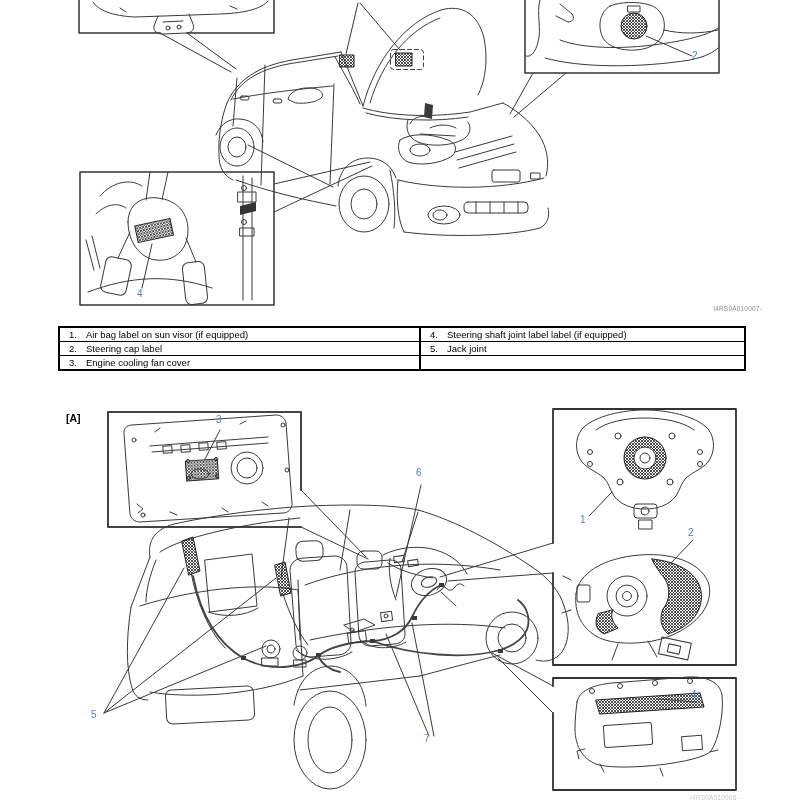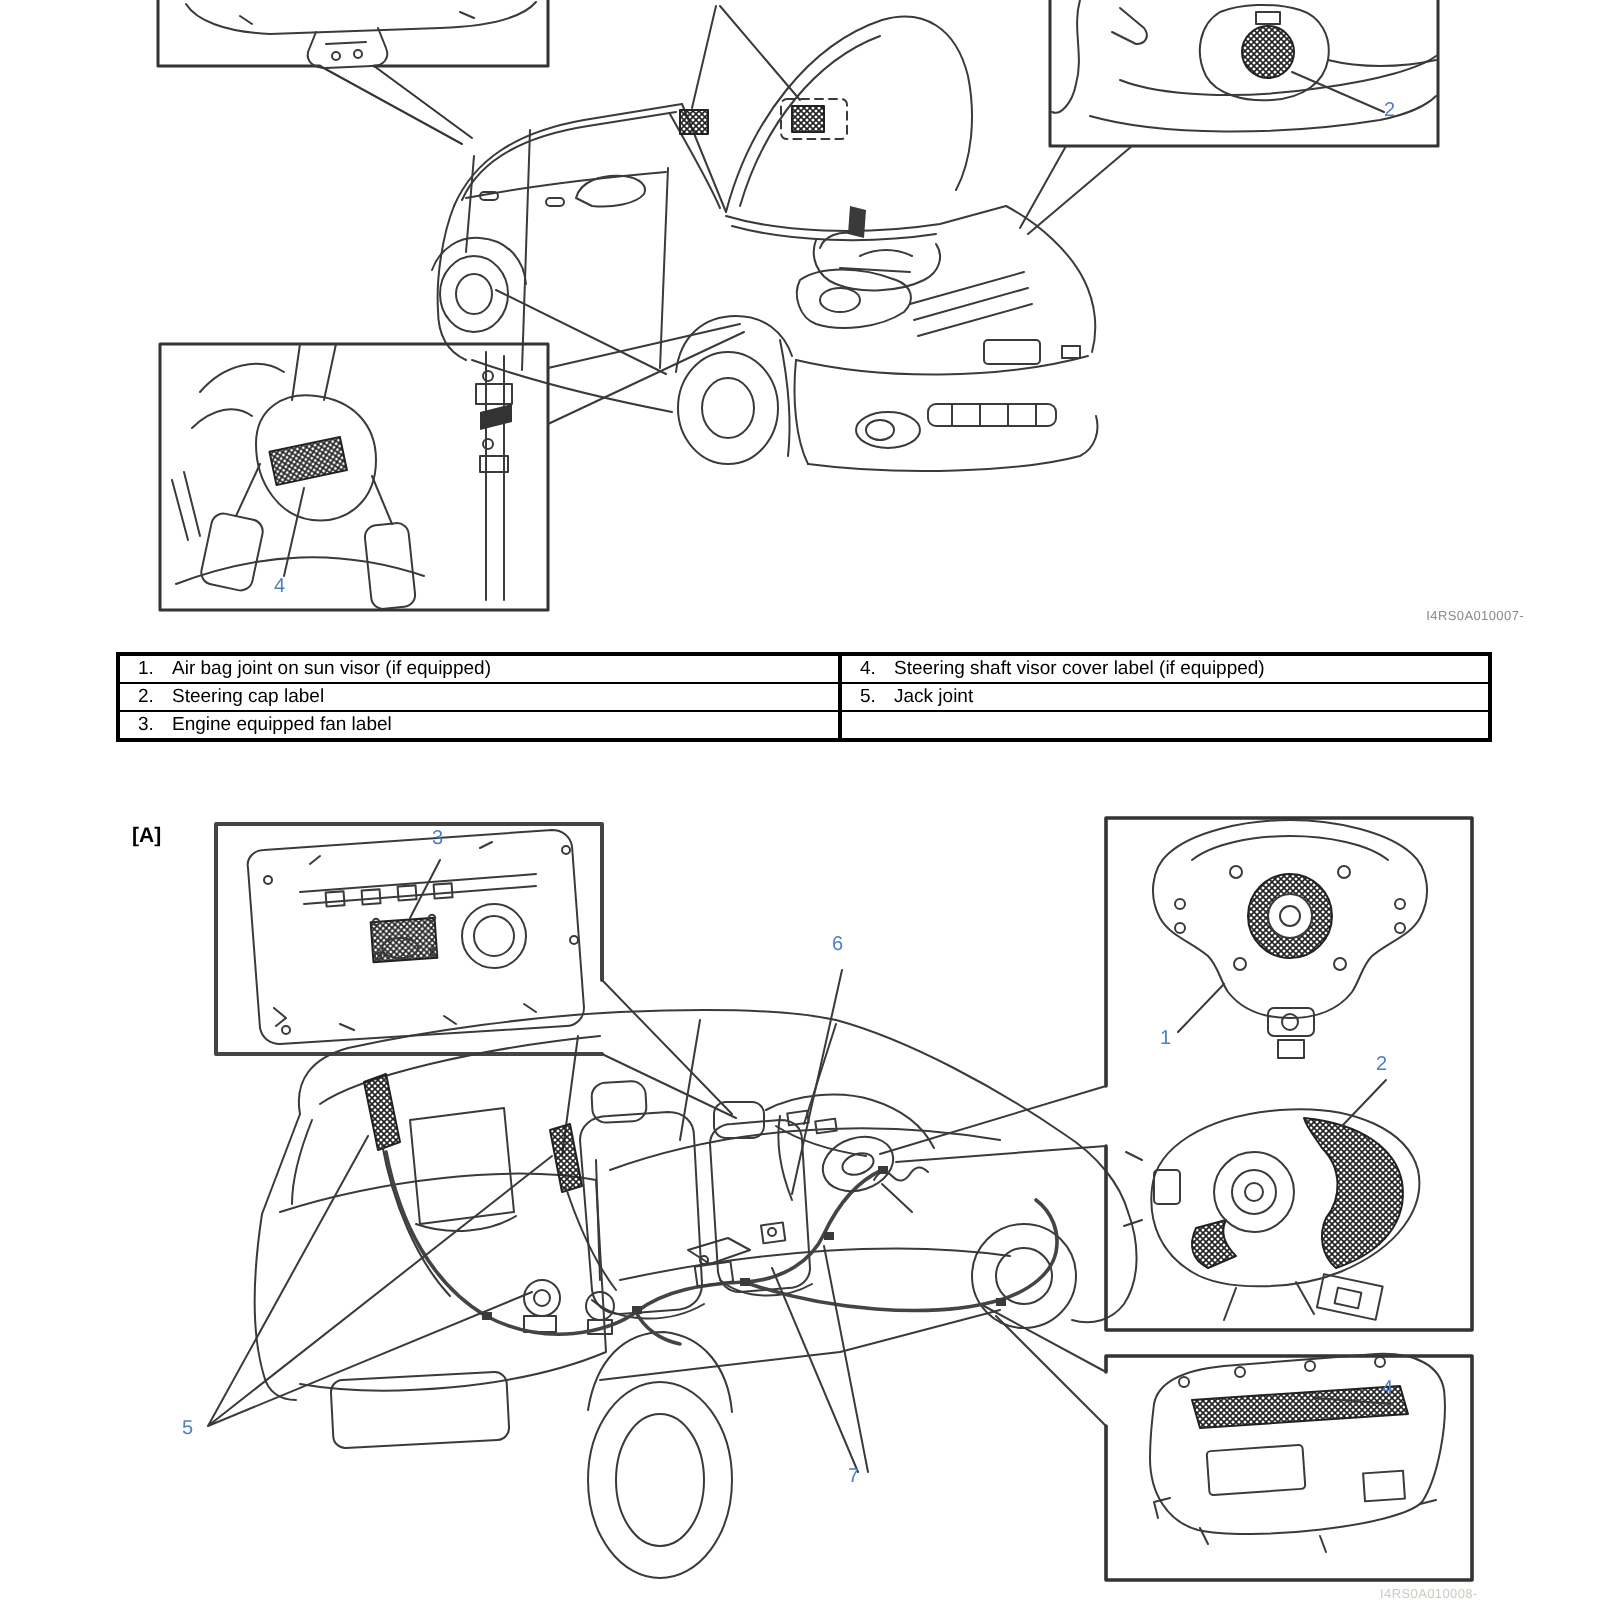--- a/index.html
+++ b/index.html
@@ -302,41 +302,41 @@
 
 <span class="co" style="left:692px;top:50px;">2</span>
 <span class="co" style="left:137px;top:288px;">4</span>
 
 <div class="refcode">I4RS0A010007-</div>
 
 <div class="legend">
   <div class="legend-row">
     <div class="lcell">
       <span class="num">1.</span>
-      <span class="lbl">Air bag joint on sun visor (if equipped)</span>
+      <span class="lbl">Air bag label on sun visor (if equipped)</span>
     </div>
     <div class="rcell">
       <span class="num">4.</span>
-      <span class="lbl">Steering shaft visor cover label (if equipped)</span>
+      <span class="lbl">Steering shaft joint label label (if equipped)</span>
     </div>
   </div>
   <div class="legend-row">
     <div class="lcell">
       <span class="num">2.</span>
       <span class="lbl">Steering cap label</span>
     </div>
     <div class="rcell">
       <span class="num">5.</span>
       <span class="lbl">Jack joint</span>
     </div>
   </div>
   <div class="legend-row">
     <div class="lcell">
       <span class="num">3.</span>
-      <span class="lbl">Engine equipped fan label</span>
+      <span class="lbl">Engine cooling fan cover</span>
     </div>
     <div class="rcell">
       <span class="num"></span>
       <span class="lbl"></span>
     </div>
   </div>
 </div>
 
 <div class="viewtag">[A]</div>
 

